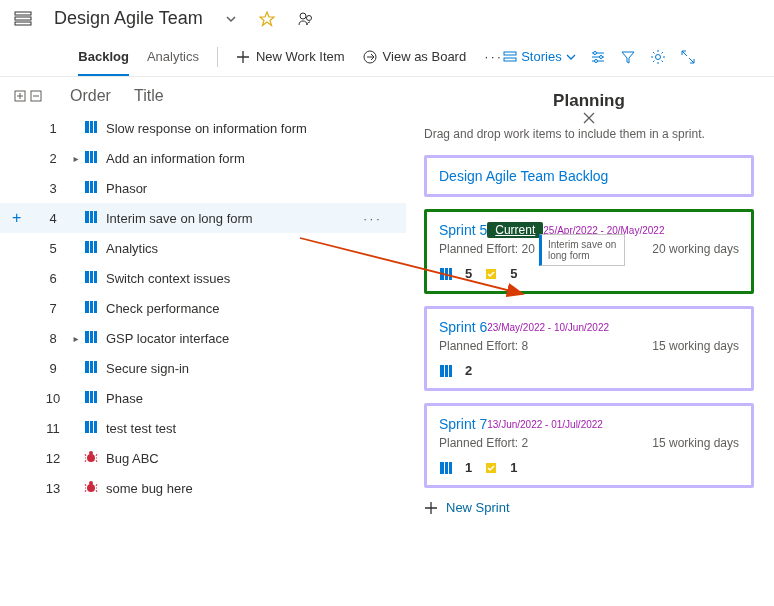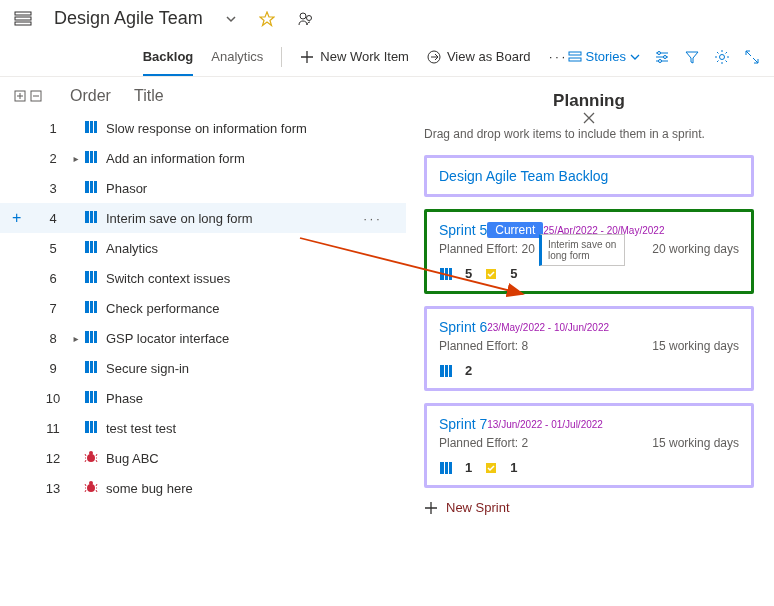--- a/index.html
+++ b/index.html
@@ -4,21 +4,21 @@
 <style>
 * { box-sizing: border-box; margin: 0; padding: 0; }
 body { font-family: "Segoe UI", -apple-system, sans-serif; font-size: 13px; color: #323130; background: #fff; width: 774px; height: 606px; overflow: hidden; position: relative; }
 
 .header { display: flex; align-items: center; padding: 8px 14px; gap: 22px; }
 .header-icon { color: #323130; }
 .header-title { font-size: 18px; font-weight: 400; }
 .star-icon { color: #deac16; }
 .chev { color: #605e5c; }
 
-.tabs-bar { display: flex; align-items: center; padding: 0 14px; border-bottom: 1px solid #edebe9; height: 40px; justify-content: flex-end; }
+.tabs-bar { display: flex; align-items: center; padding: 0 14px; border-bottom: 1px solid #edebe9; height: 40px; justify-content: center; }
 .tabs-left { display: flex; align-items: center; gap: 18px; height: 100%; }
 .tab { height: 100%; display: flex; align-items: center; color: #605e5c; cursor: pointer; }
 .tab.active { color: #323130; font-weight: 600; position: relative; }
 .tab.active::after { content: ""; position: absolute; bottom: 0; left: 0; right: 0; height: 2px; background: #0078d4; }
 .vdiv { width: 1px; height: 20px; background: #d0ceca; }
 .cmd { display: flex; align-items: center; gap: 6px; color: #323130; cursor: pointer; }
 .tabs-right { display: flex; align-items: center; gap: 14px; }
 .drop-label { display: flex; align-items: center; gap: 4px; color: #0078d4; }
 .icon-btn { color: #0078d4; cursor: pointer; }
 
@@ -40,29 +40,29 @@
 .planning-head { display: flex; justify-content: space-between; align-items: center; margin-bottom: 2px; flex-direction: column; }
 .planning-title { font-size: 17px; font-weight: 700; }
 .planning-sub { color: #605e5c; font-size: 12px; margin-bottom: 14px; }
 
 .card { border: 3px solid #c4b5fd; border-radius: 2px; padding: 10px 12px; margin-bottom: 12px; }
 .card.green { border-color: #107c10; position: relative; }
 .card-title { color: #0078d4; font-size: 14px; }
 .card-row1 { display: flex; justify-content: flex-start; align-items: center; }
 .dates { color: #a21caf; font-size: 10px; }
 .card-row2 { display: flex; justify-content: space-between; color: #605e5c; font-size: 12px; margin-top: 4px; }
-.badge { background: #3b82f6; color: #fff; padding: 1px 8px; font-size: 12px; border-radius: 2px; }
+.badge { background: #14532d; color: #fff; padding: 1px 8px; font-size: 12px; border-radius: 2px; text-decoration: underline; }
 .counts { display: flex; gap: 12px; margin-top: 10px; align-items: center; font-weight: 600; }
 .pbi-ico { width: 14px; height: 14px; }
 .bug-ico { width: 14px; height: 14px; }
 
 .ghost { position: absolute; left: 112px; top: 22px; width: 86px; background: #fff; border: 1px solid #c8c6c4; border-left: 3px solid #0078d4; font-size: 10px; padding: 4px 6px; color: #605e5c; z-index: 5; }
 .arrow { position: absolute; pointer-events: none; z-index: 4; }
 
-.new-sprint { display: flex; align-items: center; gap: 8px; color: #7f1d1d; margin-top: 6px; cursor: pointer; }
+.new-sprint { display: flex; align-items: center; gap: 8px; color: #0369a1; margin-top: 6px; cursor: pointer; }
 
 svg { display: block; }
 </style>
 </head>
 <body>
 
 <div class="header">
   <span class="header-icon">
     <svg width="18" height="18" viewBox="0 0 18 18">
         <rect x="1" y="2" width="16" height="3" fill="none" stroke="#323130"></rect>

